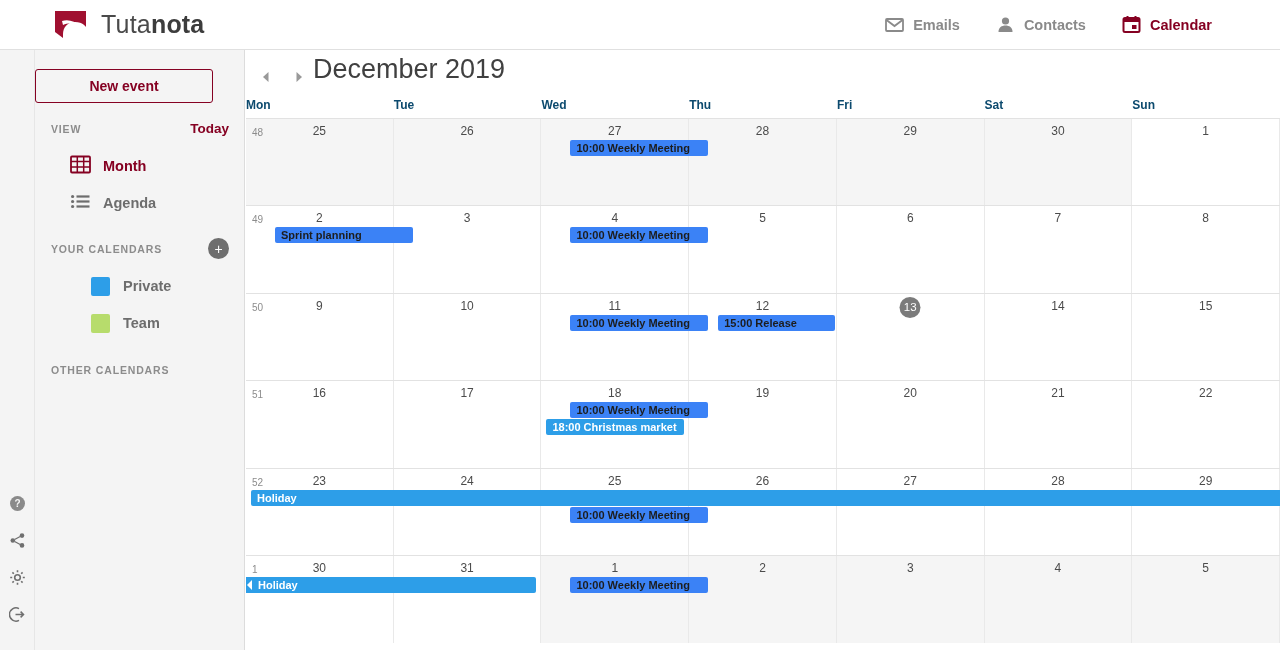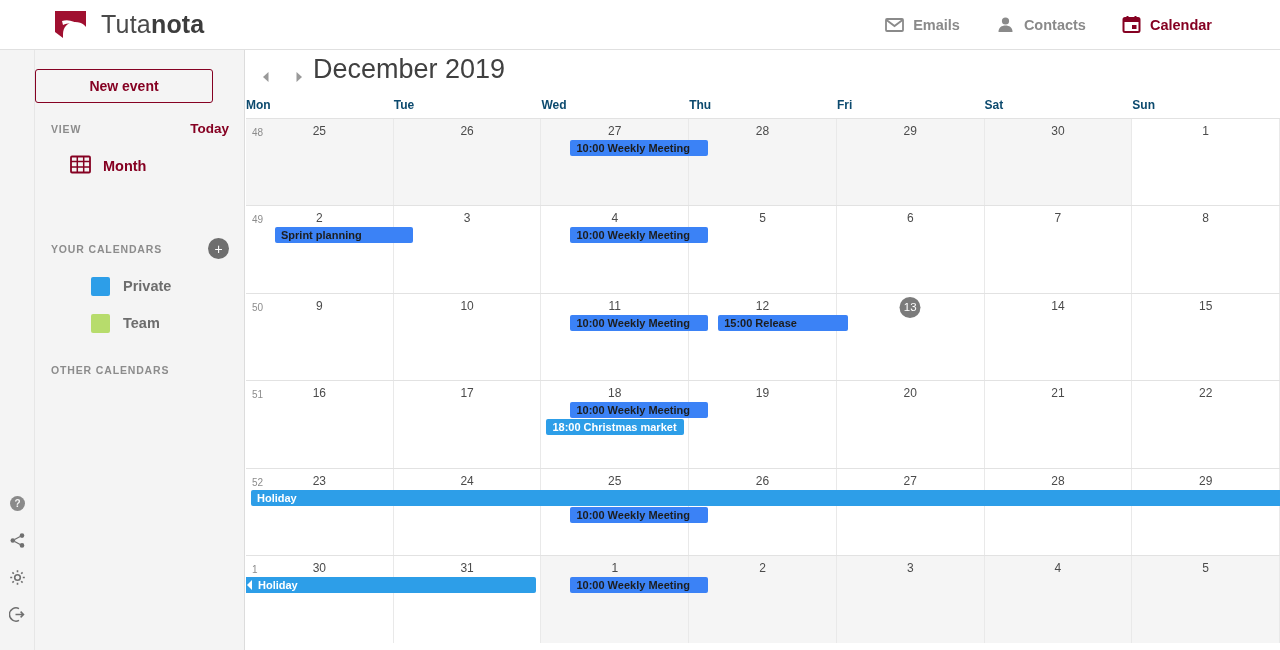--- a/index.html
+++ b/index.html
@@ -259,20 +259,35 @@
   <div class="view-row active" style="top:100px;">
     <span>
       <svg width="21" height="21" viewBox="0 0 21 21">
           <rect x="1" y="2.5" width="19" height="16" rx="1" fill="none" stroke="#850122" stroke-width="1.8"></rect>
           <path d="M1,7.5 H20 M1,13 H20 M7.3,2.5 V18.5 M13.7,2.5 V18.5" stroke="#850122" stroke-width="1.5"></path>
         </svg>
     </span>
     <span class="view-label">Month</span>
   </div>
 
+  <div class="view-row" style="top:137px;">
+    <span>
+      <svg width="21" height="21" viewBox="0 0 21 21">
+          <g fill="#6d6d6d">
+            <circle cx="2.6" cy="5.5" r="1.6"></circle>
+            <circle cx="2.6" cy="10.5" r="1.6"></circle>
+            <circle cx="2.6" cy="15.5" r="1.6"></circle>
+            <rect x="6.5" y="4.4" width="13" height="2.2"></rect>
+            <rect x="6.5" y="9.4" width="13" height="2.2"></rect>
+            <rect x="6.5" y="14.4" width="13" height="2.2"></rect>
+          </g>
+        </svg>
+    </span>
+    <span class="view-label">Agenda</span>
+  </div>
 
   <div class="section-row" style="top:188px;">
     <span class="section-label">YOUR CALENDARS</span>
     <span class="round-btn">+</span>
   </div>
 
   <div class="cal-row" style="top:221px;">
     <span class="cal-left">
       <span class="swatch" style="background:#2d9ee8;"></span>
       <span class="cal-name">Private</span>
@@ -392,21 +407,21 @@
         </div>
         <div class="cell">
           <div class="daynum">14</div>
         </div>
         <div class="cell">
           <div class="daynum">15</div>
         </div>
         <div class="weeknum">50</div>
         <div class="evlayer">
           <div class="event green" style="left: 300.429px; width: 137.714px; top: 21px;">10:00 Weekly Meeting</div>
-          <div class="event green" style="left: 448.143px; width: 130px; top: 21px;">15:00 Release</div>
+          <div class="event green" style="left: 448.143px; width: 117px; top: 21px;">15:00 Release</div>
         </div>
       </div>
       <div class="wrow">
         <div class="cell">
           <div class="daynum">16</div>
         </div>
         <div class="cell">
           <div class="daynum">17</div>
         </div>
         <div class="cell">

